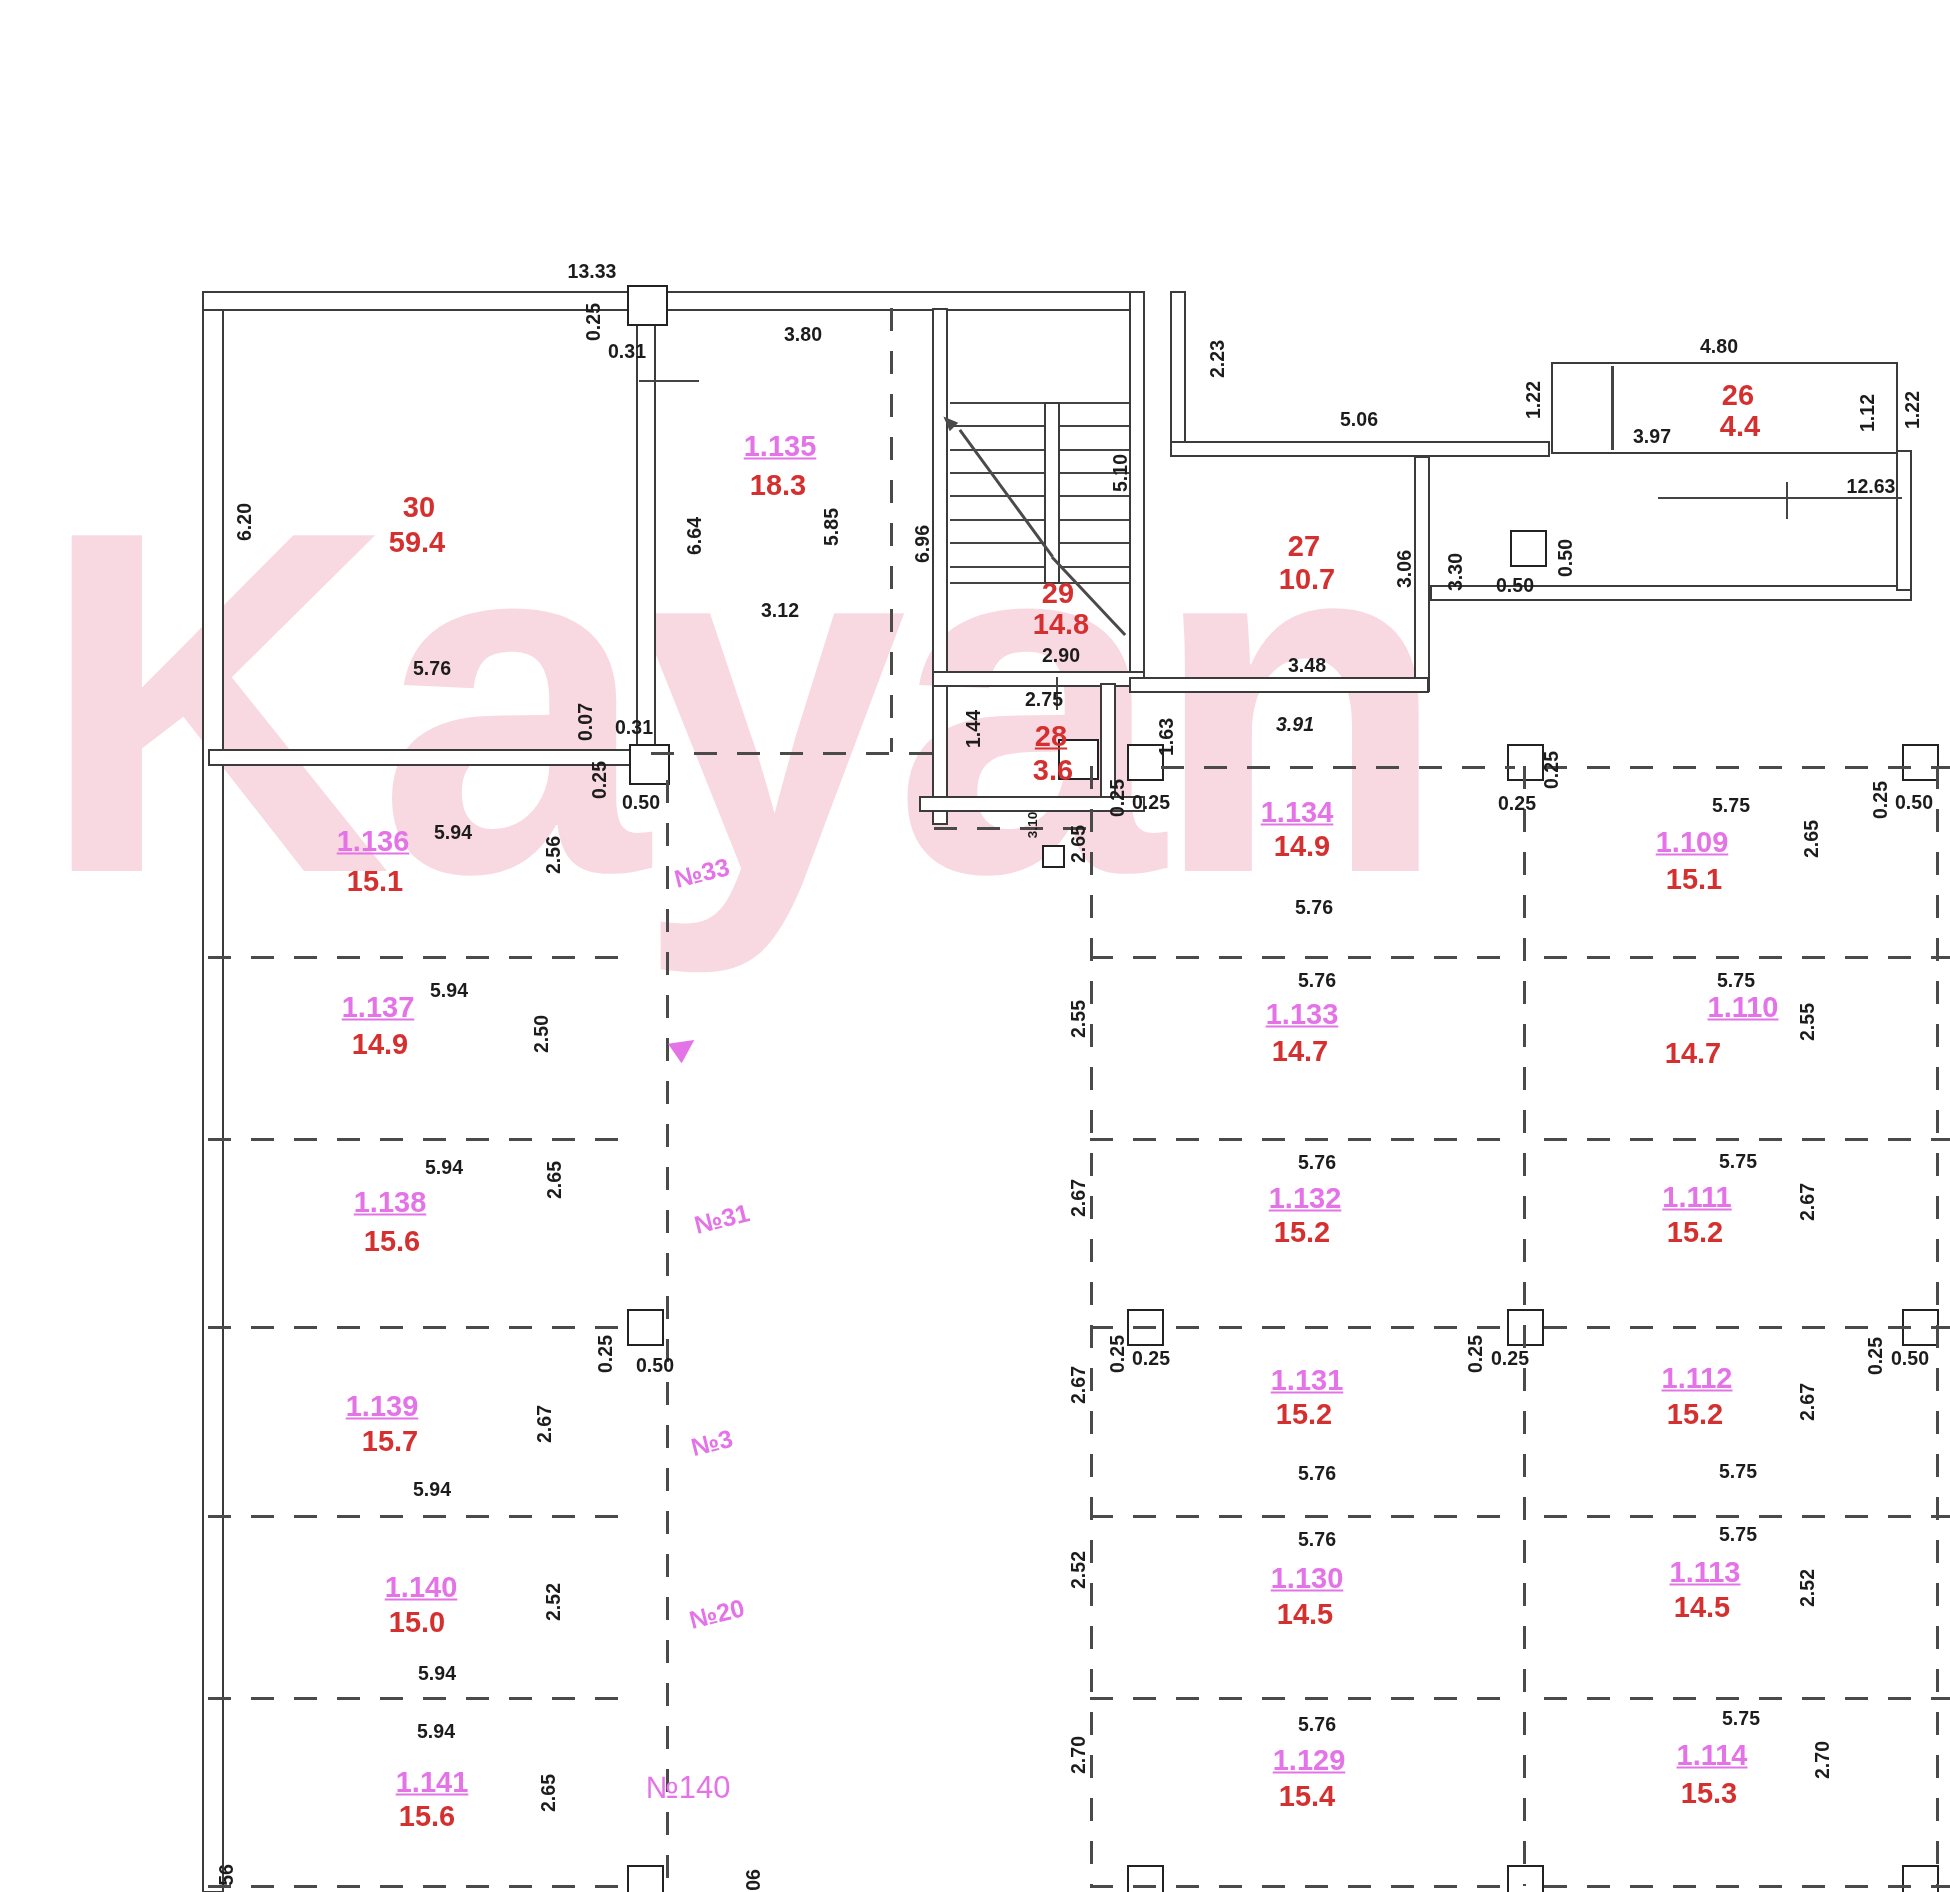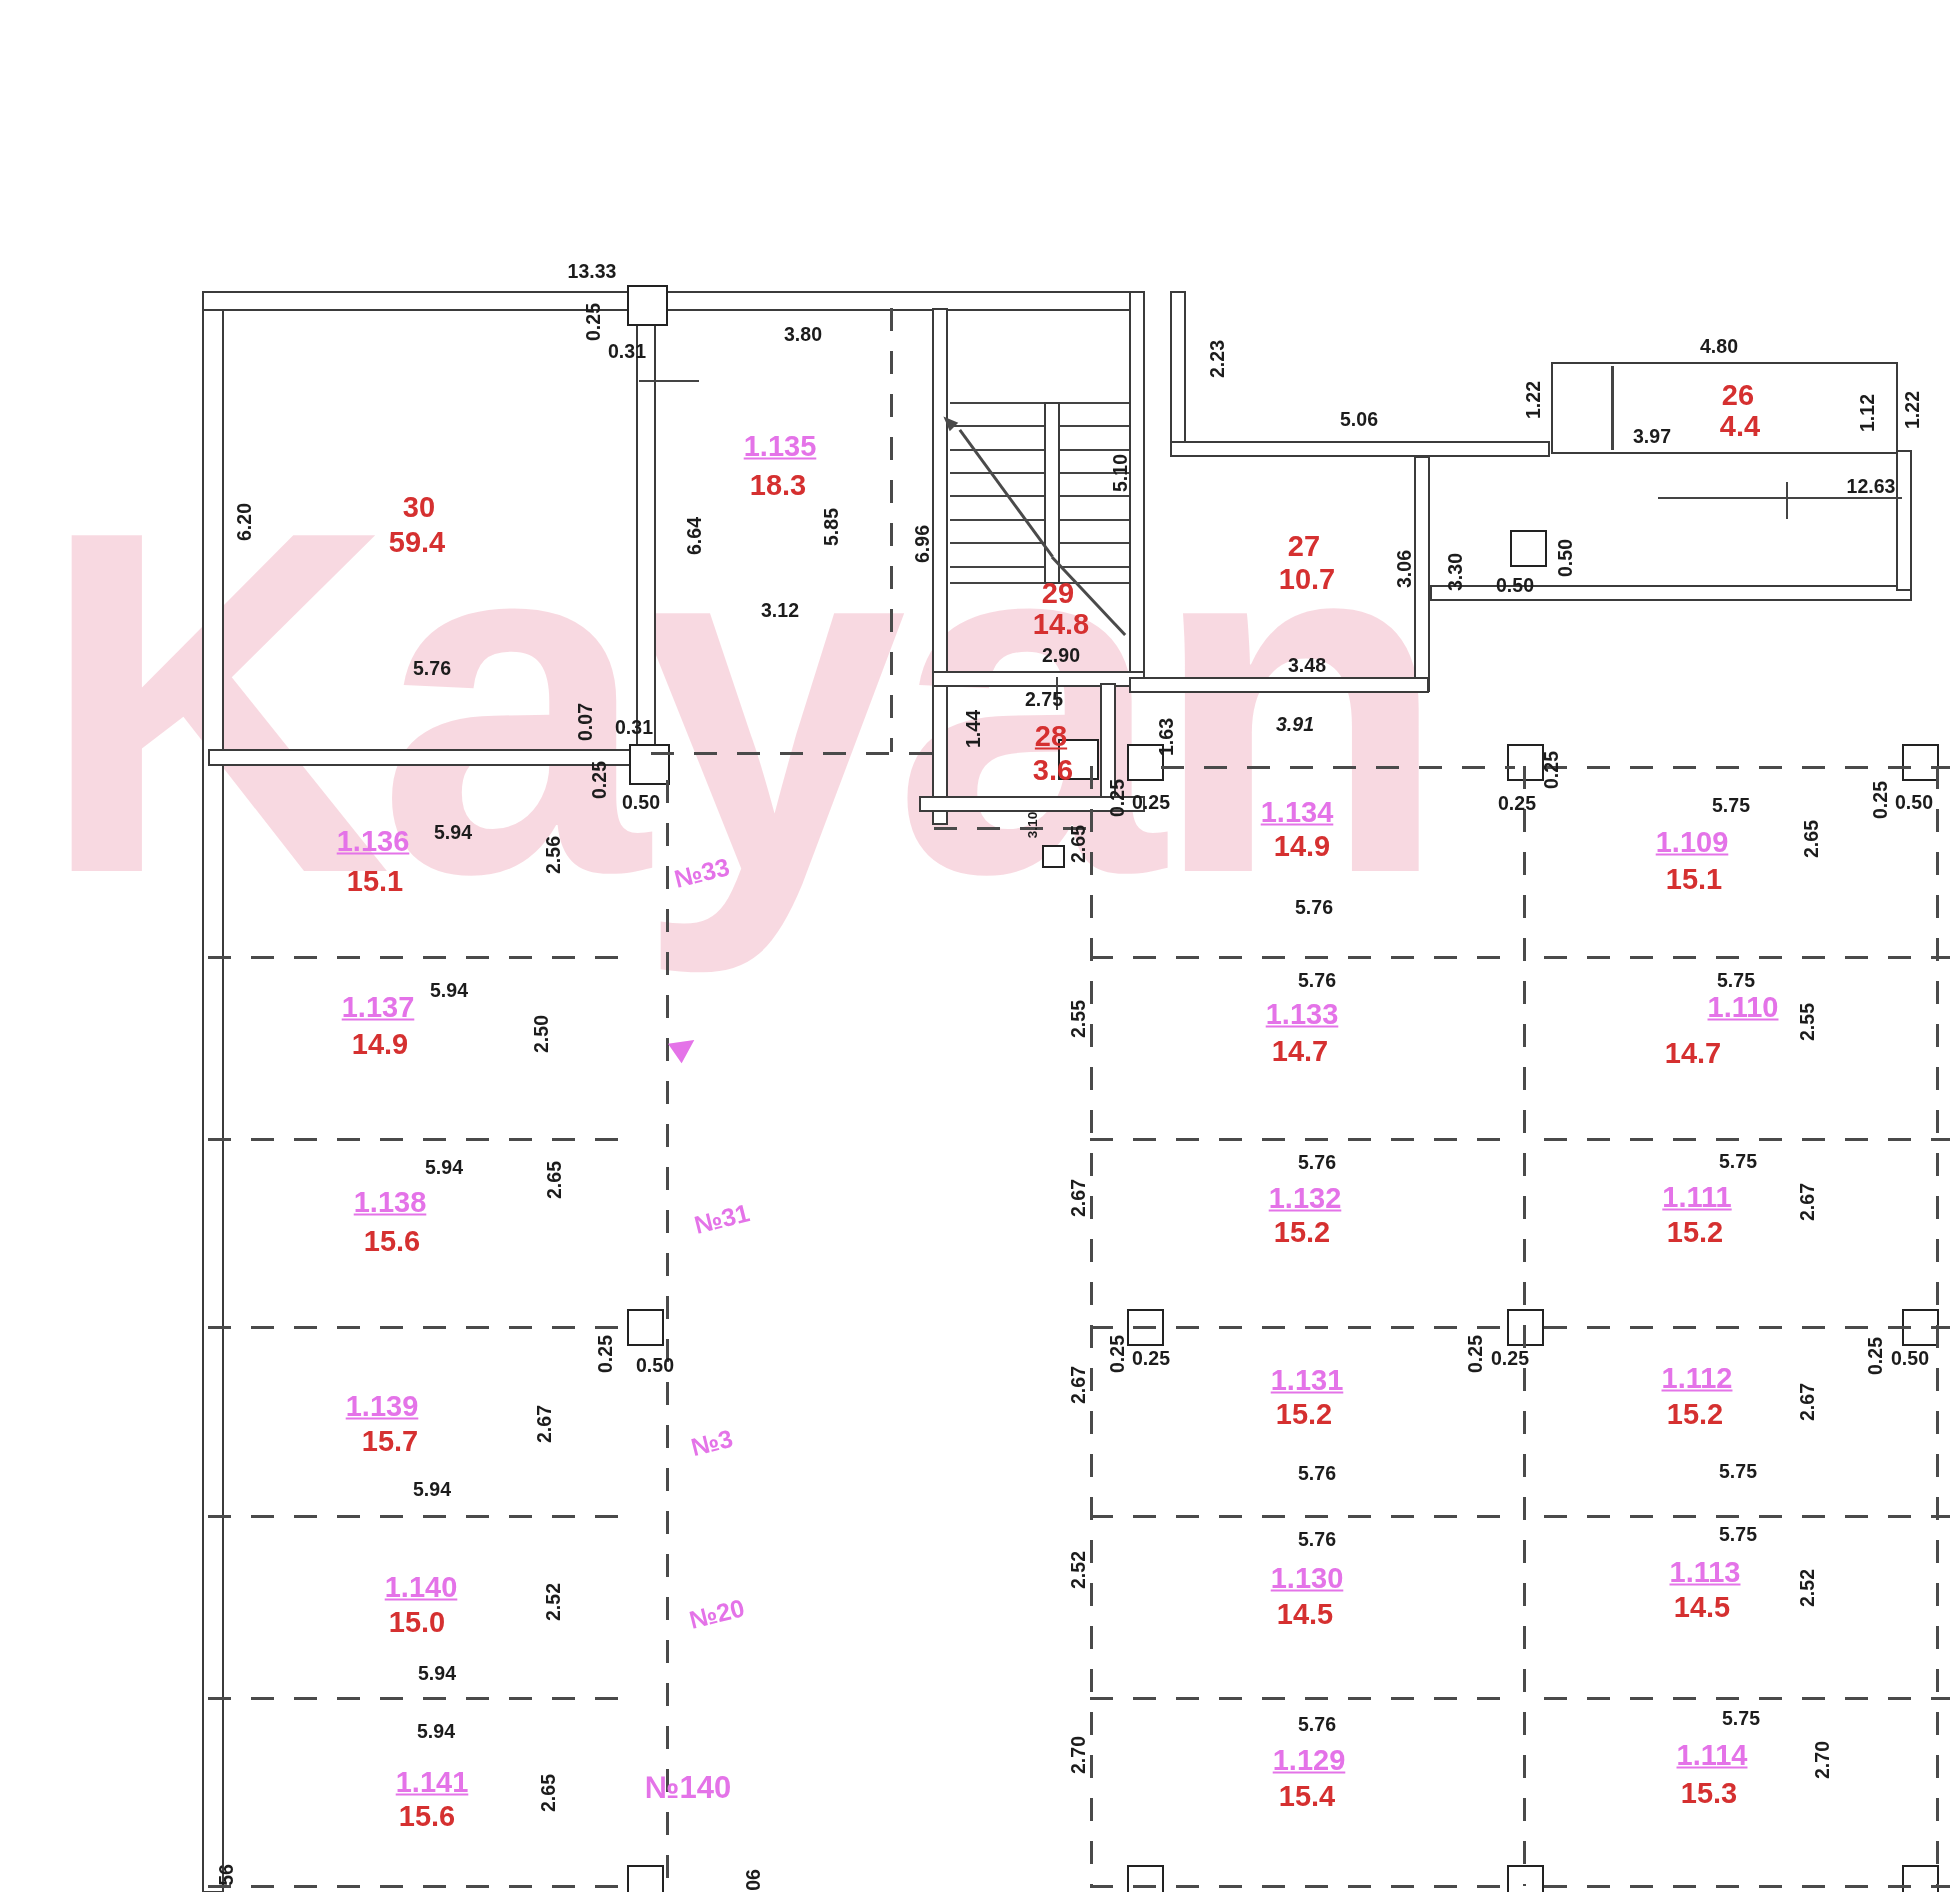--- a/index.html
+++ b/index.html
@@ -24,21 +24,21 @@
     transform-origin:0 50%;
   }
   .lb{position:absolute;white-space:nowrap;transform:translate(-50%,-50%);
       font-size:19.5px;font-weight:700;color:#1c1c1c;}
   .lb.v{transform:translate(-50%,-50%) rotate(-90deg);}
   .lb.vs{transform:translate(-50%,-50%) rotate(-90deg);font-size:13.7px;}
   .lb.rn{font-size:29px;color:#d53030;}
   .lb.ra{font-size:29px;color:#d53030;}
   .lb.mn{font-size:29px;color:#e473e8;text-decoration:underline;}
   .lb.pn{font-size:25px;color:#e473e8;transform:translate(-50%,-50%) rotate(-14deg);font-weight:700;}
-  .lb.pnh{font-size:31px;color:#e473e8;font-weight:700;}
+  .lb.pnh{font-size:31px;color:#e473e8;font-weight:400;}
   .lb.pa{font-size:29px;color:#e473e8;transform:translate(-50%,-50%) rotate(-35deg);}
 </style>
 </head>
 <body>
 
 <div id="canvas">
 
   <div class="watermark">Kayan</div>
 
   <div class="wall" style="left:202px;top:291px;width:21.5px;height:1602px"></div>

